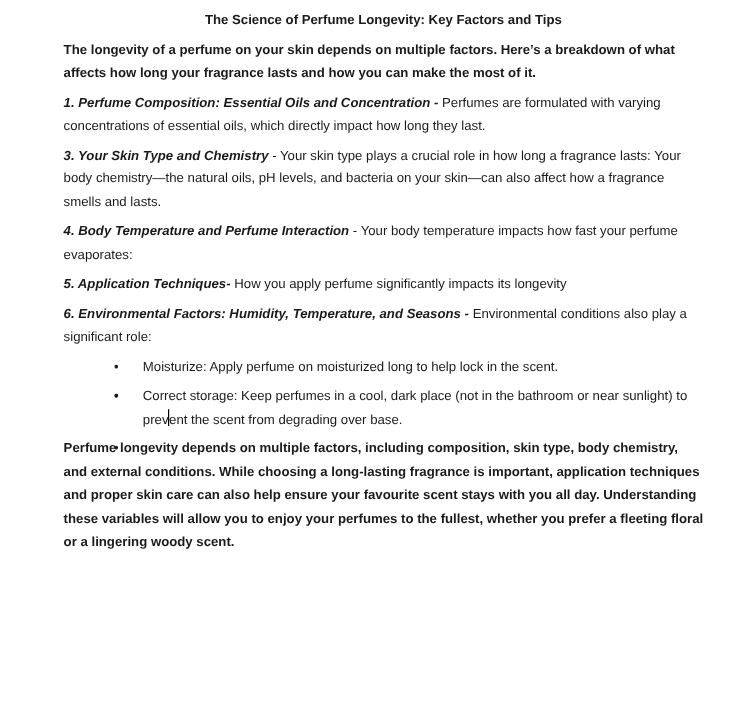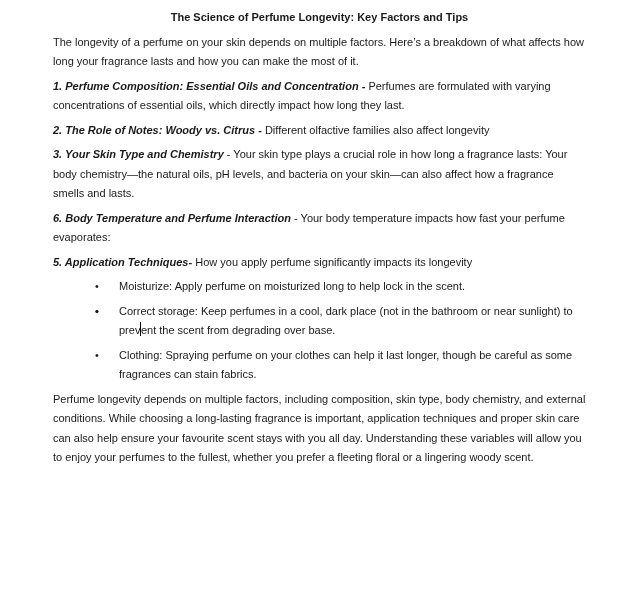--- a/index.html
+++ b/index.html
@@ -27,21 +27,21 @@
     margin: 0 0 5px 0;
   }
   .para {
     margin: 0 0 5px 0;
   }
   .para strong {
     font-weight: bold;
     font-style: italic;
   }
   .bold-para {
-    font-weight: normal;
+    font-weight: bold;
   }
   ul.tips-list {
     list-style: none;
     margin: 0 0 5px 0;
     padding: 0;
   }
   ul.tips-list li {
     position: relative;
     padding-left: 66px;
     margin: 0 0 5px 0;
@@ -70,50 +70,50 @@
   </p>
 
   <p class="para bold-para">
     <span>The longevity of a perfume on your skin depends on multiple factors. Here’s a breakdown of what affects how long your fragrance lasts and how you can make the most of it.</span>
   </p>
 
   <p class="para">
     <strong>1. Perfume Composition: Essential Oils and Concentration -</strong><span> Perfumes are formulated with varying concentrations of essential oils, which directly impact how long they last.</span>
   </p>
 
-  <p class="para">
-    <strong>2. The Role of Notes: Woody vs. Citrus -</strong><span> Different olfactive families also affect longevity</span>
-  </p>
 
   <p class="para">
     <strong>3. Your Skin Type and Chemistry</strong><span> - Your skin type plays a crucial role in how long a fragrance lasts: Your body chemistry—the natural oils, pH levels, and bacteria on your skin—can also affect how a fragrance smells and lasts.</span>
   </p>
 
   <p class="para">
-    <strong>6. Body Temperature and Perfume Interaction</strong><span> - Your body temperature impacts how fast your perfume evaporates:</span>
+    <strong>4. Body Temperature and Perfume Interaction</strong><span> - Your body temperature impacts how fast your perfume evaporates:</span>
   </p>
 
   <p class="para">
     <strong>5. Application Techniques-</strong><span> How you apply perfume significantly impacts its longevity</span>
   </p>
 
+  <p class="para">
+    <strong>6. Environmental Factors: Humidity, Temperature, and Seasons -</strong><span> Environmental conditions also play a significant role:</span>
+  </p>
 
 
   <ul class="tips-list">
     <li>
       <span class="bullet">•</span><span>Moisturize: Apply perfume on moisturized long to help lock in the scent.</span>
     </li>
     <li>
       <span class="bullet">•</span>
     </li>
     <li>
       <span class="bullet">•</span><span>Correct storage: Keep perfumes in a cool, dark place (not in the bathroom or near sunlight) to prev</span><span class="caret"></span><span>ent the scent from degrading over base.</span>
     </li>
     <li>
-      <span class="bullet">•</span><span>Clothing: Spraying perfume on your clothes can help it last longer, though be careful as some fragrances can stain fabrics.</span>
+      <span class="bullet">•</span>
     </li>
   </ul>
 
   <p class="para bold-para">
     <span>Perfume longevity depends on multiple factors, including composition, skin type, body chemistry, and external conditions. While choosing a long-lasting fragrance is important, application techniques and proper skin care can also help ensure your favourite scent stays with you all day. Understanding these variables will allow you to enjoy your perfumes to the fullest, whether you prefer a fleeting floral or a lingering woody scent.</span>
   </p>
 
 </div>
 
 </body></html>

